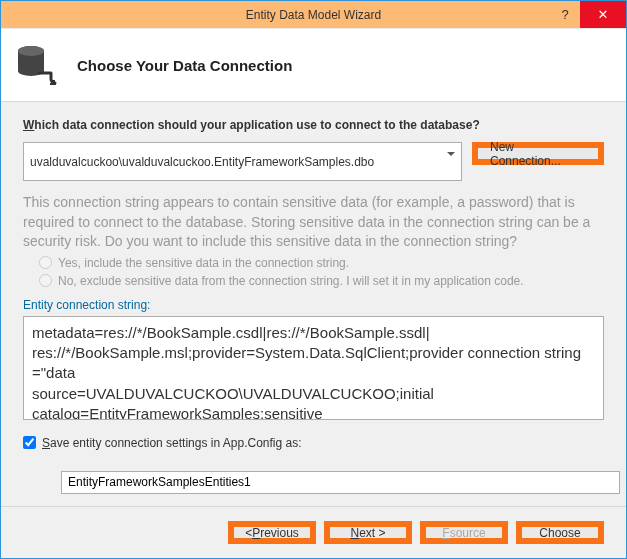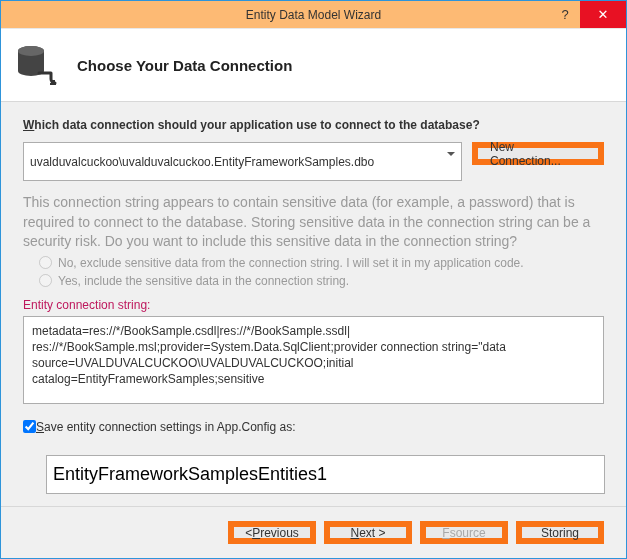--- a/index.html
+++ b/index.html
@@ -131,51 +131,53 @@
   margin: 4px 0 4px 16px;
   color: #9a9a9a;
   font-size: 12px;
 }
 .radio-row input[type=radio] {
   width: 13px; height: 13px;
   accent-color: #bbb;
 }
 .label-small {
   font-size: 12px;
-  color: #be185d;
+  color: #0369a1;
   margin-bottom: 4px;
 }
 .ecs-box {
   border: 1px solid #adadad;
   background: #fff;
-  height: 88px;
+  height: 104px;
   padding: 6px 8px;
-  font-size: 12px;
+  font-size: 15px;
   line-height: 1.35;
   color: #333;
   overflow: auto;
   white-space: normal;
   word-break: break-all;
 }
 .ecs-box span { display: inline; }
 .checkbox-row {
   display: flex;
+  align-items: center;
+  gap: 6px;
   margin: 16px 0 21px 0;
   font-size: 12px;
 }
 .checkbox-row input[type=checkbox] {
   width: 13px; height: 13px;
 }
 .save-input {
   width: calc(100% - 22px);
-  margin-left: 23px;
-  height: 39px;
+  margin-left: 38px;
+  height: 23px;
   border: 1px solid #adadad;
   padding: 0 6px;
-  font-size: 18px;
+  font-size: 12px;
   font-family: inherit;
 }
 .footer {
   border-top: 1px solid #d8d8d8;
   padding: 14px 22px;
   display: flex;
   justify-content: flex-end;
   gap: 8px;
 }
 .footer .btn { width: 88px; min-width: 88px; }
@@ -221,25 +223,25 @@
         <span>uvalduvalcuckoo\uvalduvalcuckoo.EntityFrameworkSamples.dbo</span>
       </div>
       <div class="btn btn-newconn">New Connection...</div>
     </div>
 
     <div class="warning">This connection string appears to contain sensitive data (for example, a password) that is required to connect to the database. Storing sensitive data in the connection string can be a security risk. Do you want to include this sensitive data in the connection string?</div>
 
     <div class="radios">
       <label class="radio-row">
         <input type="radio" name="sens" disabled="" style="">
-        <span>No, exclude sensitive data from the connection string. I will set it in my application code.</span>
+        <span>Yes, include the sensitive data in the connection string.</span>
       </label>
       <label class="radio-row">
         <input type="radio" name="sens" disabled="" style="">
-        <span>Yes, include the sensitive data in the connection string.</span>
+        <span>No, exclude sensitive data from the connection string. I will set it in my application code.</span>
       </label>
     </div>
 
     <div class="label-small">Entity connection string:</div>
     <div class="ecs-box">
       <span>metadata=res://*/BookSample.csdl|res://*/BookSample.ssdl|</span><br>
       <span>res://*/BookSample.msl;provider=System.Data.SqlClient;provider connection string="data</span><br>
       <span>source=UVALDUVALCUCKOO\UVALDUVALCUCKOO;initial</span><br>
       <span>catalog=EntityFrameworkSamples;sensitive</span><br>
     </div>
@@ -260,16 +262,16 @@
         <span>revious</span>
       </div>
     <div class="btn">
         <span class="u">N</span>
         <span>ext &gt;</span>
       </div>
     <div class="btn disabled">
         <span class="u">F</span>
         <span>source</span>
       </div>
-    <div class="btn">Storing</div>
+    <div class="btn">Choose</div>
   </div>
 
 </div>
 
 </body></html>

